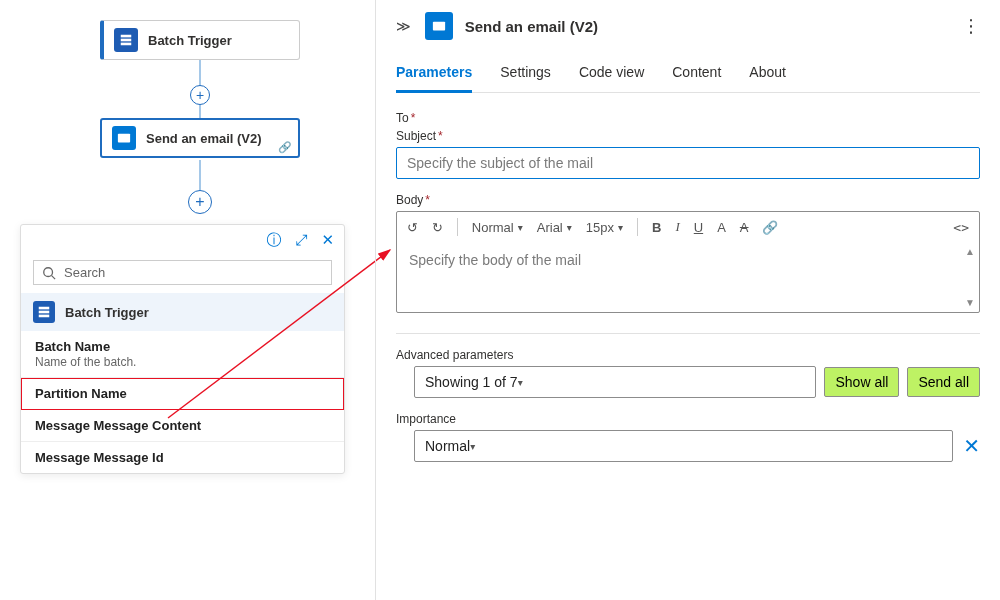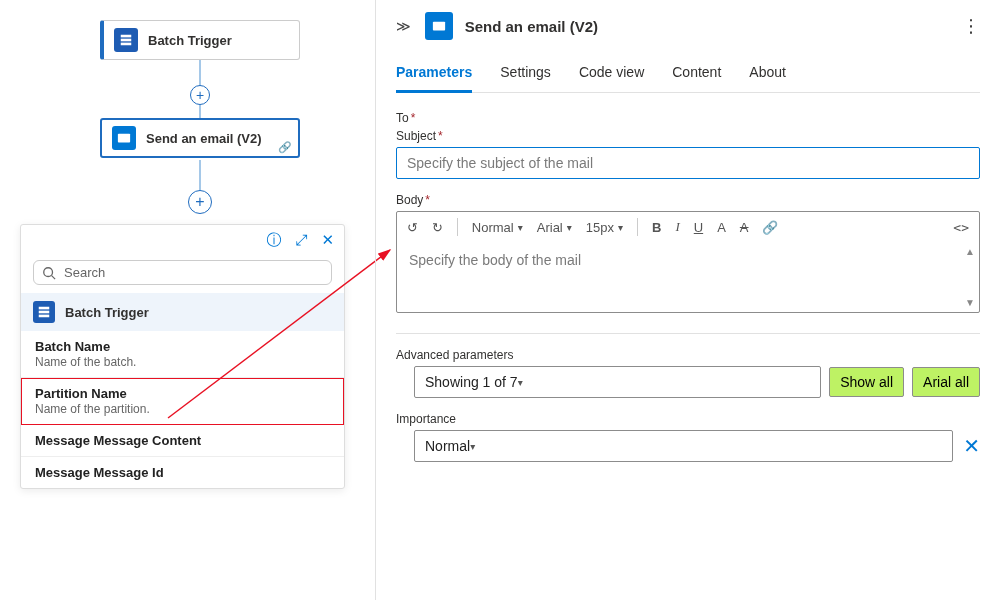--- a/index.html
+++ b/index.html
@@ -20,21 +20,21 @@
 .vline.v2 { top:105px; height:13px; }
 .vline.v3 { top:160px; height:30px; }
 .plus-circle { position:absolute; width:20px; height:20px; border:1px solid #1f6cbf; border-radius:50%; background:#fff; color:#1f6cbf; display:flex; align-items:center; justify-content:center; font-size:14px; left:190px; cursor:pointer; }
 .plus-circle.p1 { top:85px; }
 .plus-circle.p2 { top:190px; width:24px; height:24px; left:188px; font-size:16px; }
 
 
 .popup { position:absolute; left:20px; top:224px; width:325px; background:#fff; border:1px solid #ddd; border-radius:3px; box-shadow: 0 2px 8px rgba(0,0,0,0.08); }
 .popup-header { display:flex; justify-content:flex-end; padding:6px 10px; gap:14px; color:#0078d4; font-size:15px; }
 .popup-header span { cursor:pointer; }
-.search-box { margin:4px 12px 8px 12px; border:1px solid #ccc; border-radius:6px; display:flex; align-items:center; padding:4px 8px; gap:8px; color:#666; }
+.search-box { margin:4px 12px 8px 12px; border:1px solid #ccc; border-radius:0; display:flex; align-items:center; padding:4px 8px; gap:8px; color:#666; }
 .search-box svg { width:14px; height:14px; }
 .section-header { background:#eef4fb; padding:8px 12px; display:flex; align-items:center; gap:10px; font-weight:600; font-size:13px; }
 .section-header .icon { width:22px; height:22px; background:#1e5cb3; border-radius:3px; display:flex; align-items:center; justify-content:center; color:#fff; font-size:11px; }
 .field-item { padding:8px 14px; border-bottom:1px solid #eee; cursor:pointer; }
 .field-item .fname { font-size:13px; font-weight:600; color:#222; }
 .field-item .fdesc { font-size:12px; color:#666; margin-top:1px; }
 .field-item.highlighted { outline:1px solid #e81123; outline-offset:-1px; }
 .popup .field-item:last-child { border-bottom:none; }
 
 
@@ -136,21 +136,20 @@
           </svg>
         </span>
       <span>Batch Trigger</span>
     </div>
     <div class="field-item">
       <div class="fname">Batch Name</div>
       <div class="fdesc">Name of the batch.</div>
     </div>
     <div class="field-item highlighted">
       <div class="fname">Partition Name</div>
-      <div class="fdesc">Name of the partition.</div>
     </div>
     <div class="field-item">
       <div class="fname">Message Message Content</div>
     </div>
     <div class="field-item">
       <div class="fname">Message Message Id</div>
     </div>
   </div>
 </div>
 
@@ -226,21 +225,21 @@
 
   <hr class="div">
 
   <div class="adv-label">Advanced parameters</div>
   <div class="adv-row">
     <div class="combo">
       <span>Showing 1 of 7</span>
       <span class="chev-down">▾</span>
     </div>
     <button class="btn">Show all</button>
-    <button class="btn">Arial all</button>
+    <button class="btn">Send all</button>
   </div>
 
   <div class="adv-label">Importance</div>
   <div class="imp-row">
     <div class="combo">
       <span>Normal</span>
       <span class="chev-down">▾</span>
     </div>
     <span class="x-icon">✕</span>
   </div>

